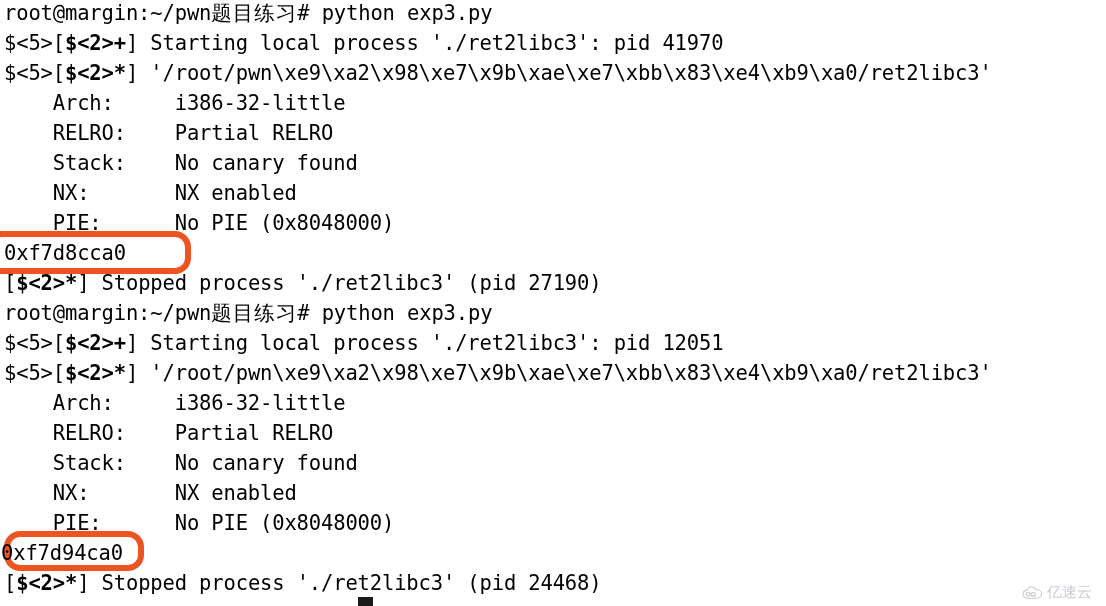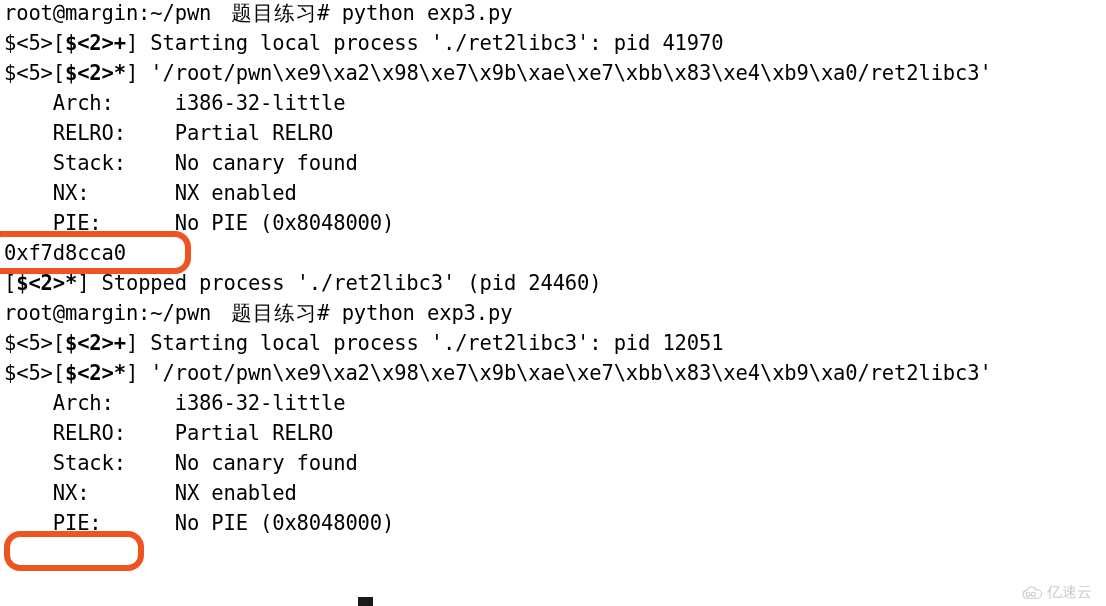--- a/index.html
+++ b/index.html
@@ -30,21 +30,20 @@
     letter-spacing: -0.15px;
     color: #000000;
     z-index: 2;
   }
   .line .b {
     font-weight: bold;
   }
   .cjk {
     font-family: "DejaVu Sans", "Liberation Sans", sans-serif;
     letter-spacing: 1px;
-    margin-left: 20px;
   }
   .hl-box {
     position: absolute;
     border: 6px solid #ee5322;
     border-radius: 16px;
     box-sizing: border-box;
     background: transparent;
     z-index: 3;
     pointer-events: none;
   }
@@ -105,36 +104,38 @@
 
   <div class="line" style="top:88px"><span>    Arch:</span><span>     </span><span>i386-32-little</span></div>
   <div class="line" style="top:118px"><span>    RELRO:</span><span>    </span><span>Partial RELRO</span></div>
   <div class="line" style="top:148px"><span>    Stack:</span><span>    </span><span>No canary found</span></div>
   <div class="line" style="top:178px"><span>    NX:</span><span>       </span><span>NX enabled</span></div>
   <div class="line" style="top:208px"><span>    PIE:</span><span>      </span><span>No PIE (0x8048000)</span></div>
 
   <div class="line hl-text" style="top:238px"><span>0xf7d8cca0</span></div>
   <div class="hl-box" id="hl-box-1"></div>
 
-  <div class="line" style="top:268px"><span>[</span><span class="b">$&lt;2&gt;</span><span class="b">*</span><span>] Stopped process './ret2libc3' (pid 24460)</span></div>
+  <div class="line" style="top:268px"><span>[</span><span class="b">$&lt;2&gt;</span><span class="b">*</span><span>] Stopped process './ret2libc3' (pid 27190)</span></div>
 
   <div class="line" style="top:298px"><span>root@margin:~/pwn</span><span class="cjk">题目练习</span><span># python exp3.py</span></div>
 
   <div class="line" style="top:328px"><span>$&lt;5&gt;[</span><span class="b">$&lt;2&gt;</span><span class="b">+</span><span>] </span><span>Starting local process './ret2libc3': pid 12051</span></div>
 
   <div class="line" style="top:358px"><span>$&lt;5&gt;[</span><span class="b">$&lt;2&gt;</span><span class="b">*</span><span>] </span><span>'/root/pwn\xe9\xa2\x98\xe7\x9b\xae\xe7\xbb\x83\xe4\xb9\xa0/ret2libc3'</span></div>
 
   <div class="line" style="top:388px"><span>    Arch:</span><span>     </span><span>i386-32-little</span></div>
   <div class="line" style="top:418px"><span>    RELRO:</span><span>    </span><span>Partial RELRO</span></div>
   <div class="line" style="top:448px"><span>    Stack:</span><span>    </span><span>No canary found</span></div>
   <div class="line" style="top:478px"><span>    NX:</span><span>       </span><span>NX enabled</span></div>
   <div class="line" style="top:508px"><span>    PIE:</span><span>      </span><span>No PIE (0x8048000)</span></div>
 
+  <div class="line hl-text" style="top:538px; left:1px;"><span>0xf7d94ca0</span></div>
   <div class="hl-box" id="hl-box-2"></div>
 
+  <div class="line" style="top:568px"><span>[</span><span class="b">$&lt;2&gt;</span><span class="b">*</span><span>] Stopped process './ret2libc3' (pid 24468)</span></div>
 
   <div id="cursor"></div>
 
   <div id="watermark">
     <span>
       <svg width="22" height="14" viewBox="0 0 22 14" fill="none" xmlns="http://www.w3.org/2000/svg">
         <path d="M5.2 12.2c-2.3 0-4.2-1.7-4.2-3.9C1 6.2 2.7 4.5 4.9 4.4c.5-2 2.4-3.4 4.6-3.4 2 0 3.8 1.2 4.4 3 .4-.1.8-.2 1.2-.2 2.4 0 4.4 1.9 4.4 4.2s-2 4.2-4.4 4.2H5.2z" stroke="#9aa0ad" stroke-width="1.1" fill="none"></path>
         <circle cx="6.2" cy="8.3" r="2.0" stroke="#9aa0ad" stroke-width="1.1" fill="none"></circle>
         <circle cx="11.4" cy="8.3" r="2.0" stroke="#9aa0ad" stroke-width="1.1" fill="none"></circle>
       </svg>

